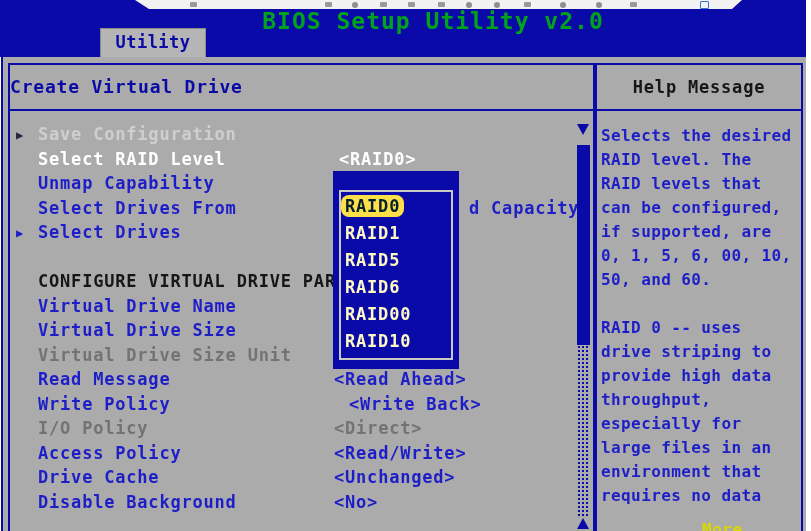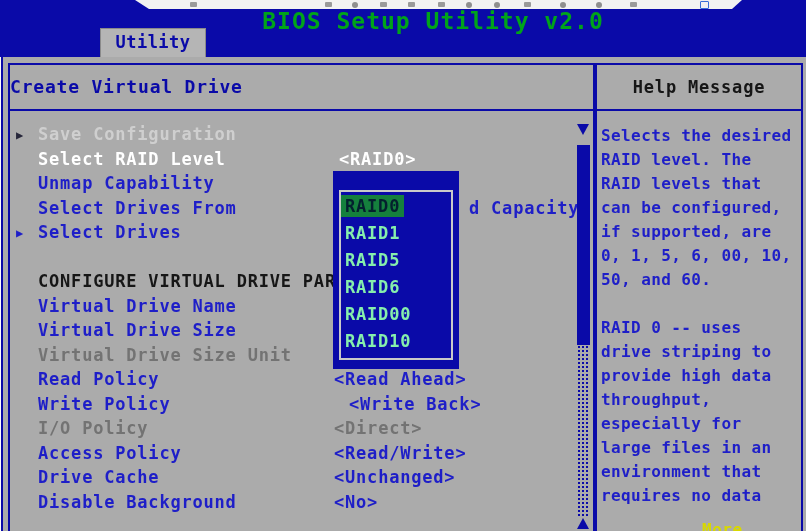--- a/index.html
+++ b/index.html
@@ -71,22 +71,22 @@
   .help-lines{position:absolute;left:591px;top:13px;width:202px;}
   .help-line{height:24px;line-height:24px;color:#1e1ec8;font-size:16px;letter-spacing:0.4px;white-space:nowrap;}
   .more-label{position:absolute;left:692px;top:409px;color:#d8d800;font-size:16px;letter-spacing:0.5px;}
 
   
   .popup{position:absolute;left:333px;top:171px;width:126px;height:198px;background:#0a0aa8;z-index:5;}
   .popup-inner-border{position:absolute;left:6px;right:6px;top:19px;bottom:9px;
                       border:2px solid #c9c9c9;}
   .popup-items{position:absolute;left:8px;top:24px;}
   .popup-item{height:22px;line-height:22px;margin-bottom:5px;padding:0 4px;width:fit-content;
-              color:#86efac;font-size:17px;letter-spacing:0.8px;}
-  .popup-item.selected{background:#15803d;color:#04202e;}
+              color:#fef9c3;font-size:17px;letter-spacing:0.8px;}
+  .popup-item.selected{background:#fde047;color:#04202e;border-radius:8px;}
 </style>
 </head>
 <body>
 
 <div class="screen">
 
   <div class="navy-band"></div>
 
   <div class="console-bar">
       <span class="cicon" style="left: 55px;"></span>
@@ -147,21 +147,21 @@
         <div class="row link">
           <span class="lbl">Virtual Drive Name</span>
         </div>
         <div class="row link">
           <span class="lbl">Virtual Drive Size</span>
         </div>
         <div class="row disabled">
           <span class="lbl">Virtual Drive Size Unit</span>
         </div>
         <div class="row link">
-          <span class="lbl">Read Policy</span>
+          <span class="lbl">Read Message</span>
           <span class="val" style="left: 322px;">&lt;Read Ahead&gt;</span>
         </div>
         <div class="row link">
           <span class="lbl">Write Policy</span>
           <span class="val" style="left: 309px; margin-left: 28px;">&lt;Write Back&gt;</span>
         </div>
         <div class="row disabled">
           <span class="lbl">I/O Policy</span>
           <span class="val" style="left: 322px;">&lt;Direct&gt;</span>
         </div>

